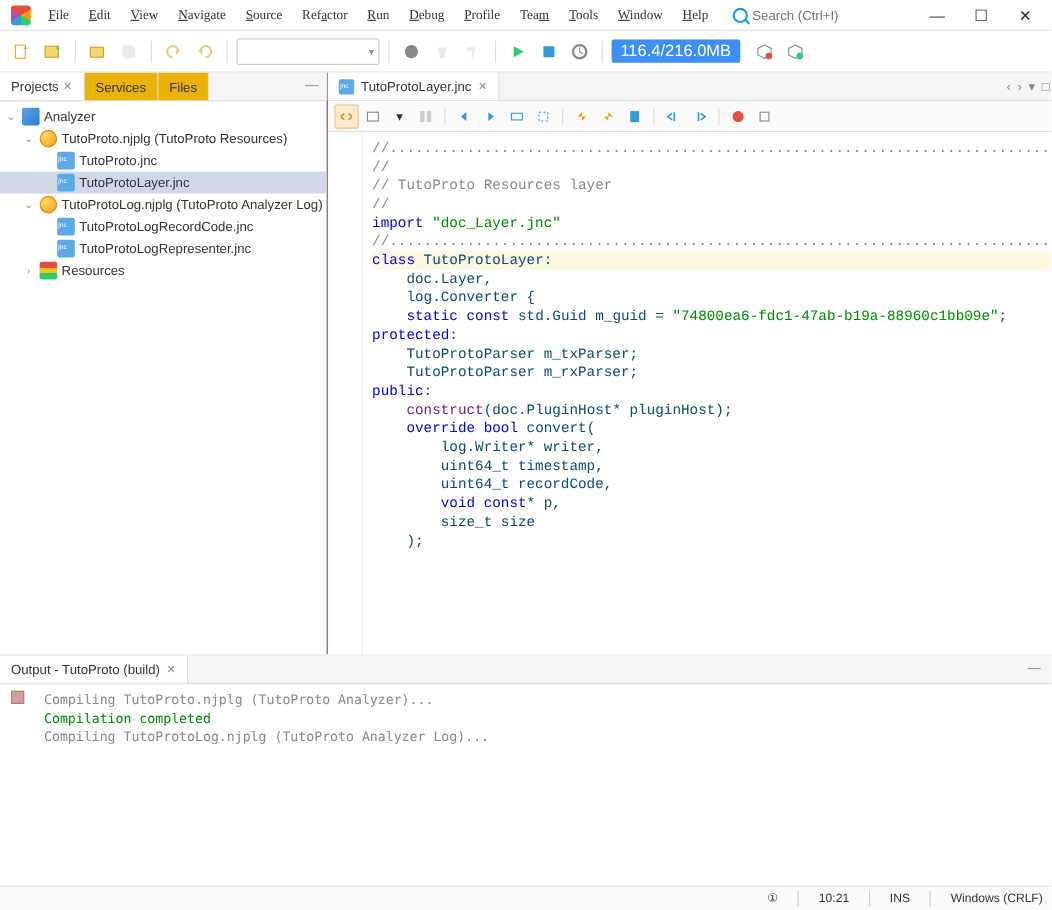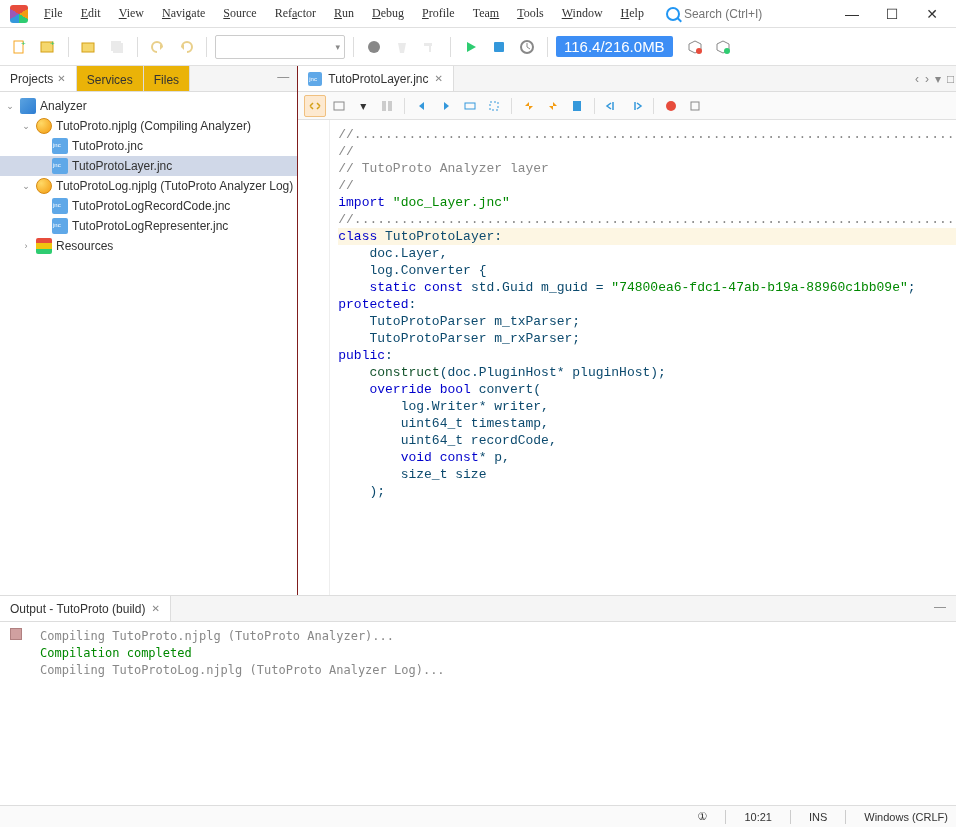--- a/index.html
+++ b/index.html
@@ -63,21 +63,21 @@
 .et-sep { width: 1px; height: 16px; background: #ddd; margin: 0 4px; }
 
 .code-area { flex: 1; overflow: auto; background: #fff; position: relative; }
 .code-gutter { position: absolute; left: 0; top: 0; width: 32px; background: #fff; border-right: 1px solid #eee; height: 100%; }
 .code-content { padding: 6px 0 6px 40px; font-family: "Consolas", "Courier New", monospace; font-size: 13px; line-height: 17px; }
 .code-line { white-space: pre; }
 .code-line.hl { background: #fdf6e3; }
 .c-comment { color: #888; }
 .c-keyword { color: #0000cc; }
 .c-string { color: #008800; }
-.c-type { color: #14532d; }
+.c-type { color: #701a75; }
 .c-ident { color: #0c4a6e; }
 
 
 .bottom-panel { height: 210px; display: flex; flex-direction: column; border-top: 1px solid #ddd; }
 .bottom-tabs { height: 26px; display: flex; align-items: stretch; background: #f5f5f5; border-bottom: 1px solid #ddd; }
 .bottom-tab { padding: 4px 10px; display: flex; align-items: center; gap: 6px; background: #fff; border-right: 1px solid #ddd; cursor: pointer; }
 .bottom-min { margin-left: auto; padding: 4px 10px; color: #888; cursor: pointer; }
 .output-content { flex: 1; padding: 6px 10px 6px 40px; font-family: "Consolas", monospace; font-size: 12px; line-height: 17px; overflow: auto; position: relative; }
 .output-gutter-box { position: absolute; left: 10px; top: 6px; width: 12px; height: 12px; background: #d0a0a0; border: 1px solid #b08080; }
 .out-line { white-space: pre; color: #888; }
@@ -228,21 +228,21 @@
     </div>
     <div class="tree">
       <div class="tree-node ind0">
           <span class="tree-toggle">⌄</span>
           <span class="tree-icon icon-proj"></span>
           <span>Analyzer</span>
         </div>
       <div class="tree-node ind1">
           <span class="tree-toggle">⌄</span>
           <span class="tree-icon icon-pkg"></span>
-          <span>TutoProto.njplg (Compiling Analyzer)</span>
+          <span>TutoProto.njplg (TutoProto Resources)</span>
         </div>
       <div class="tree-node ind2">
           <span class="tree-toggle"></span>
           <span class="tree-icon icon-file"></span>
           <span>TutoProto.jnc</span>
         </div>
       <div class="tree-node ind2 selected">
           <span class="tree-toggle"></span>
           <span class="tree-icon icon-file"></span>
           <span>TutoProtoLayer.jnc</span>
@@ -360,21 +360,21 @@
           <svg width="14" height="14" viewBox="0 0 14 14">
             <rect x="3" y="3" width="8" height="8" fill="none" stroke="#888"></rect>
           </svg>
         </div>
     </div>
     <div class="code-area">
       <div class="code-gutter"></div>
       <div class="code-content" id="code-content">
           <div class="code-line"><span class="c-comment">//..............................................................................</span></div>
           <div class="code-line"><span class="c-comment">//</span></div>
-          <div class="code-line"><span class="c-comment">// TutoProto Analyzer layer</span></div>
+          <div class="code-line"><span class="c-comment">// TutoProto Resources layer</span></div>
           <div class="code-line"><span class="c-comment">//</span></div>
           <div class="code-line"><span class=""></span></div>
           <div class="code-line"><span class="c-keyword">import </span><span class="c-string">"doc_Layer.jnc"</span></div>
           <div class="code-line"><span class=""></span></div>
           <div class="code-line"><span class="c-comment">//..............................................................................</span></div>
           <div class="code-line"><span class=""></span></div>
           <div class="code-line hl"><span class="c-keyword">class </span><span class="c-ident">TutoProtoLayer:</span></div>
           <div class="code-line"><span class="c-ident">    doc.Layer,</span></div>
           <div class="code-line"><span class="c-ident">    log.Converter {</span></div>
           <div class="code-line"><span class="">    </span><span class="c-keyword">static const</span><span class="c-ident"> std.Guid m_guid = </span><span class="c-string">"74800ea6-fdc1-47ab-b19a-88960c1bb09e"</span><span class="c-ident">;</span></div>

